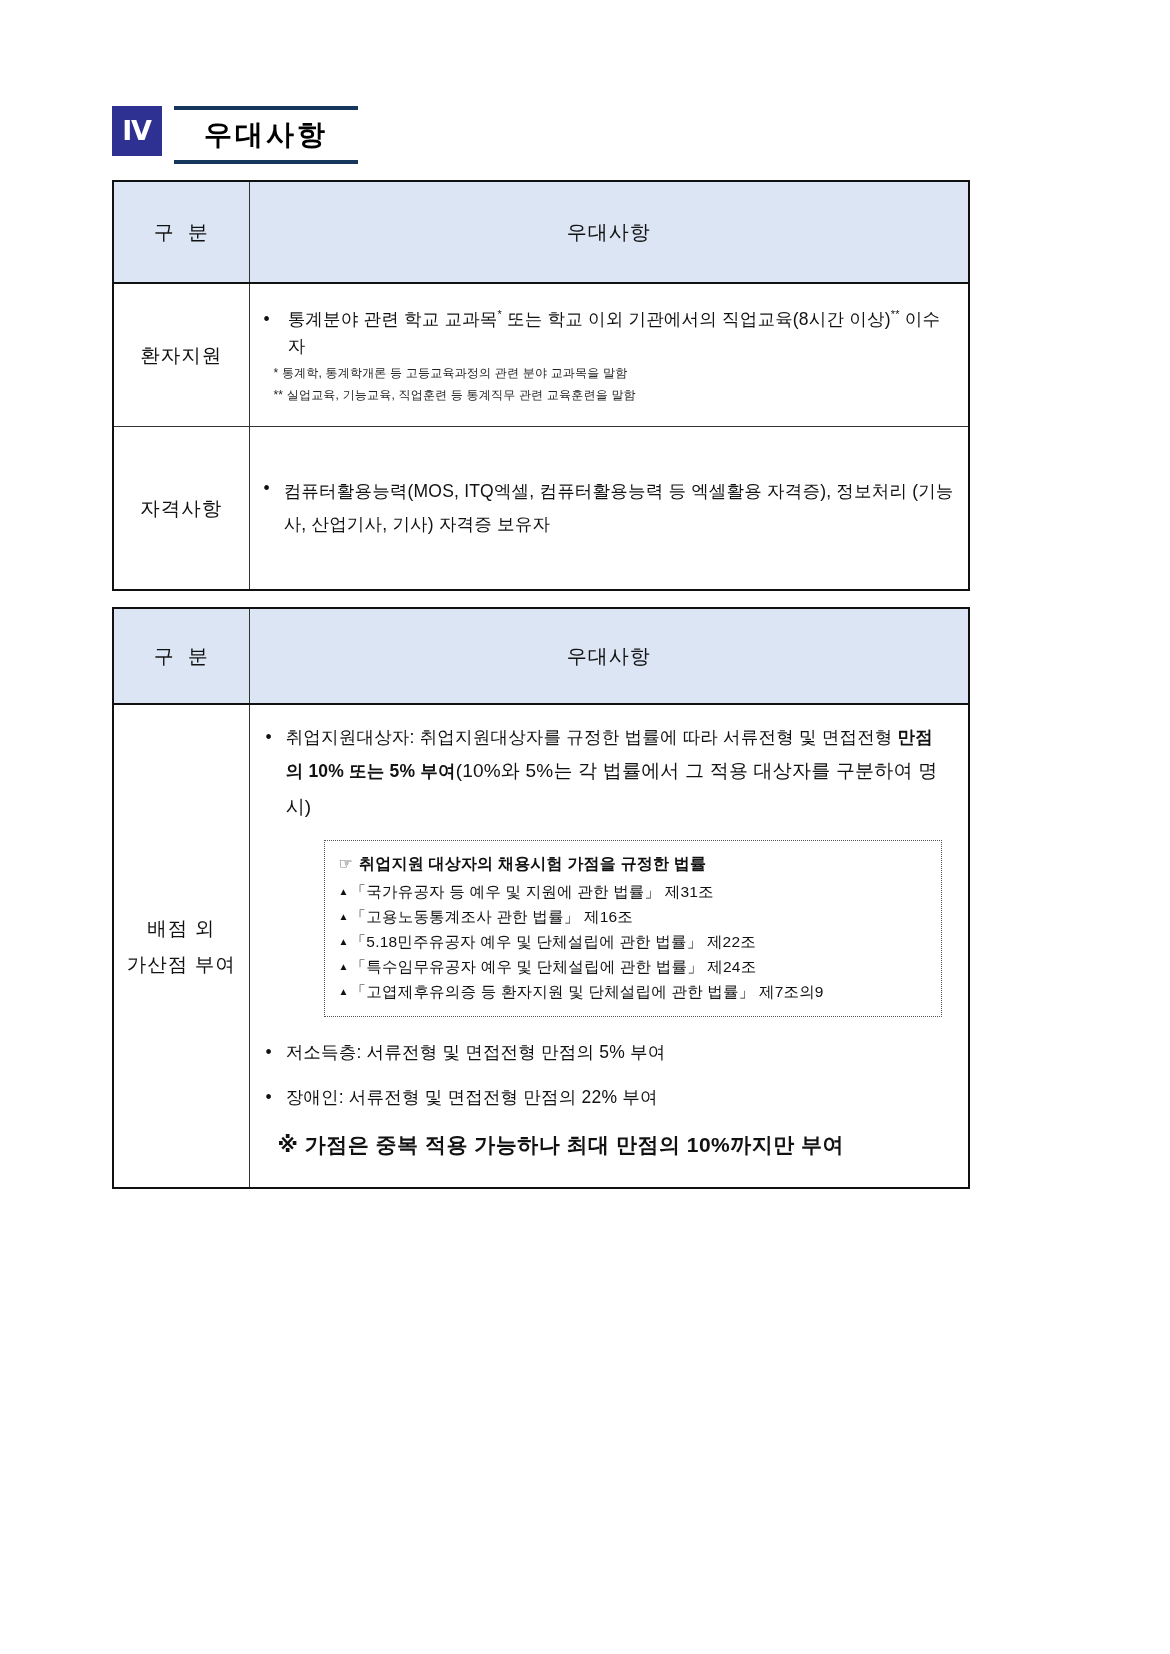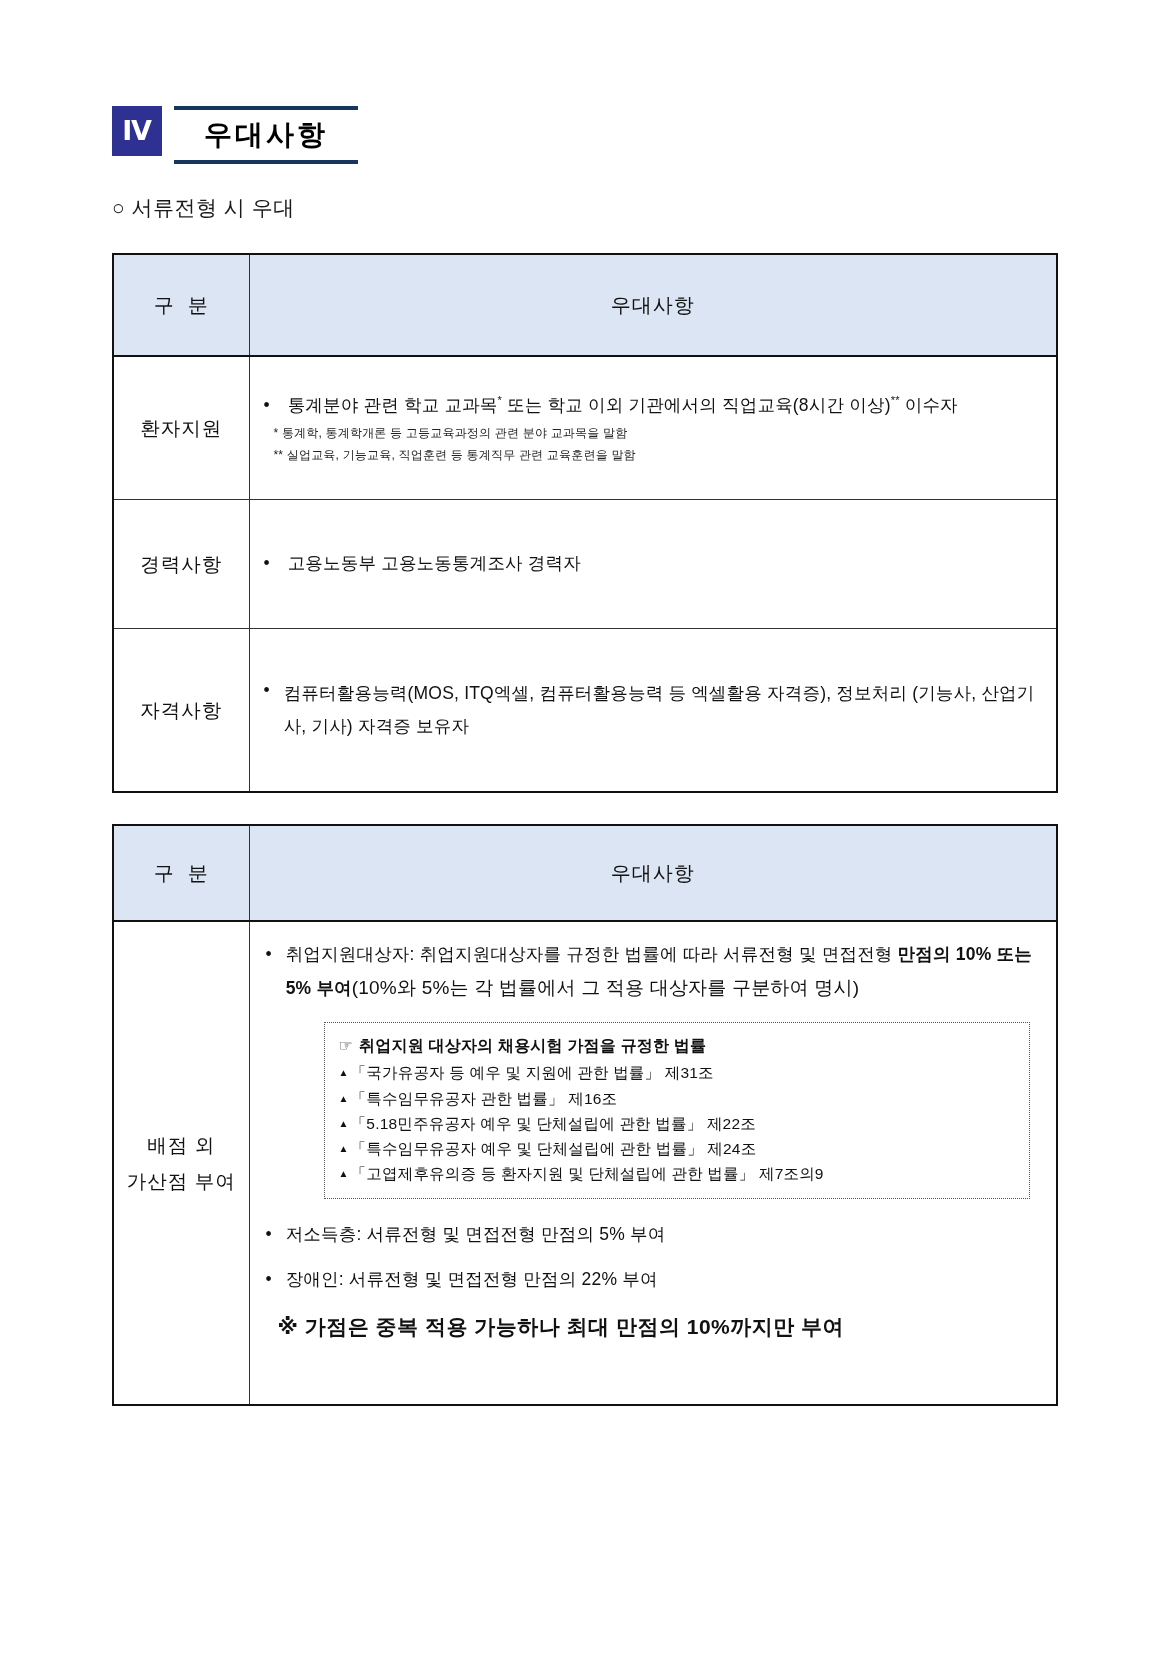--- a/index.html
+++ b/index.html
@@ -21,21 +21,21 @@
     border-top:4px solid #17365d;border-bottom:4px solid #17365d;
     padding:6px 30px;font-size:28px;font-weight:700;letter-spacing:3px;
     display:flex;align-items:center;color:#000;
   }
 
   .sub-heading{margin-top:30px;font-size:21px;color:#1a1a1a;letter-spacing:0.5px;}
   .sh2{margin-top:52px;}
 
   
   table.tbl{
-    width:946px;border-collapse:collapse;margin-top:31px;
+    width:858px;border-collapse:collapse;margin-top:16px;
     border:2.5px solid #111;table-layout:fixed;
   }
   col.c1{width:136px;}
   .tbl th,.tbl td{border:1.2px solid #333;}
   .tbl th.hdr{
     background:#dbe5f3;font-weight:400;font-size:20px;color:#111;
     white-space:pre;letter-spacing:1px;
   }
   .t1 th.hdr{height:98px;}
   .t2 th.hdr{height:92px;}
@@ -81,21 +81,20 @@
 </head>
 <body>
 
 <div class="page">
 
   <div class="section-header">
     <div class="badge">Ⅳ</div>
     <div class="title-box">우대사항</div>
   </div>
 
-  <div class="sub-heading">○ 서류전형 시 우대</div>
 
   <table class="tbl t1">
     <colgroup>
         <col class="c1">
         <col>
       </colgroup>
     <thead>
       <tr>
         <th class="hdr">구  분</th>
         <th class="hdr">우대사항</th>
@@ -104,29 +103,20 @@
     <tbody>
       <tr class="r-edu">
         <td class="cat">환자지원</td>
         <td class="det">
           <div class="bl bl-edu">
             <span class="bchar">•</span>
             <span class="btxt"><span>통계분야 관련 학교 교과목</span><sup>*</sup><span> 또는 학교 이외 기관에서의 직업교육(8시간 이상)</span><sup>**</sup><span> 이수자</span></span>
           </div>
           <div class="note">* 통계학, 통계학개론 등 고등교육과정의 관련 분야 교과목을 말함</div>
           <div class="note">** 실업교육, 기능교육, 직업훈련 등 통계직무 관련 교육훈련을 말함</div>
-        </td>
-      </tr>
-      <tr class="r-car">
-        <td class="cat">경력사항</td>
-        <td class="det">
-          <div class="bl bl-edu">
-            <span class="bchar">•</span>
-            <span class="btxt">고용노동부 고용노동통계조사 경력자</span>
-          </div>
         </td>
       </tr>
       <tr class="r-lic">
         <td class="cat">자격사항</td>
         <td class="det">
           <div class="bl">
             <span class="bchar">•</span>
             <span class="btxt lic-text">컴퓨터활용능력(MOS, ITQ엑셀, 컴퓨터활용능력 등 엑셀활용 자격증), 정보처리 (기능사, 산업기사, 기사) 자격증 보유자</span>
           </div>
         </td>
@@ -154,21 +144,21 @@
         </td>
         <td class="det det2">
           <div class="bl bl-emp">
             <span class="bchar">•</span>
             <span class="btxt"><span>취업지원대상자: 취업지원대상자를 규정한 법률에 따라 서류전형 및 면접전형 </span><span class="emp-bold">만점의 10% 또는 5% 부여</span><span class="emp-paren">(10%와 5%는 각 법률에서 그 적용 대상자를 구분하여 명시)</span></span>
           </div>
 
           <div class="law-box">
             <div class="law-title"><span class="pointer">☞</span><span>취업지원 대상자의 채용시험 가점을 규정한 법률</span></div>
             <div class="law-item"><span class="tri">▲</span><span>「국가유공자 등 예우 및 지원에 관한 법률」 제31조</span></div>
-            <div class="law-item"><span class="tri">▲</span><span>「특수임무유공자 관한 법률」 제16조</span></div>
+            <div class="law-item"><span class="tri">▲</span><span>「고용노동통계조사 관한 법률」 제16조</span></div>
             <div class="law-item"><span class="tri">▲</span><span>「5.18민주유공자 예우 및 단체설립에 관한 법률」 제22조</span></div>
             <div class="law-item"><span class="tri">▲</span><span>「특수임무유공자 예우 및 단체설립에 관한 법률」 제24조</span></div>
             <div class="law-item"><span class="tri">▲</span><span>「고엽제후유의증 등 환자지원 및 단체설립에 관한 법률」 제7조의9</span></div>
           </div>
 
           <div class="bl bl-low">
             <span class="bchar">•</span>
             <span class="btxt">저소득층: 서류전형 및 면접전형 만점의 5% 부여</span>
           </div>
           <div class="bl bl-dis">

